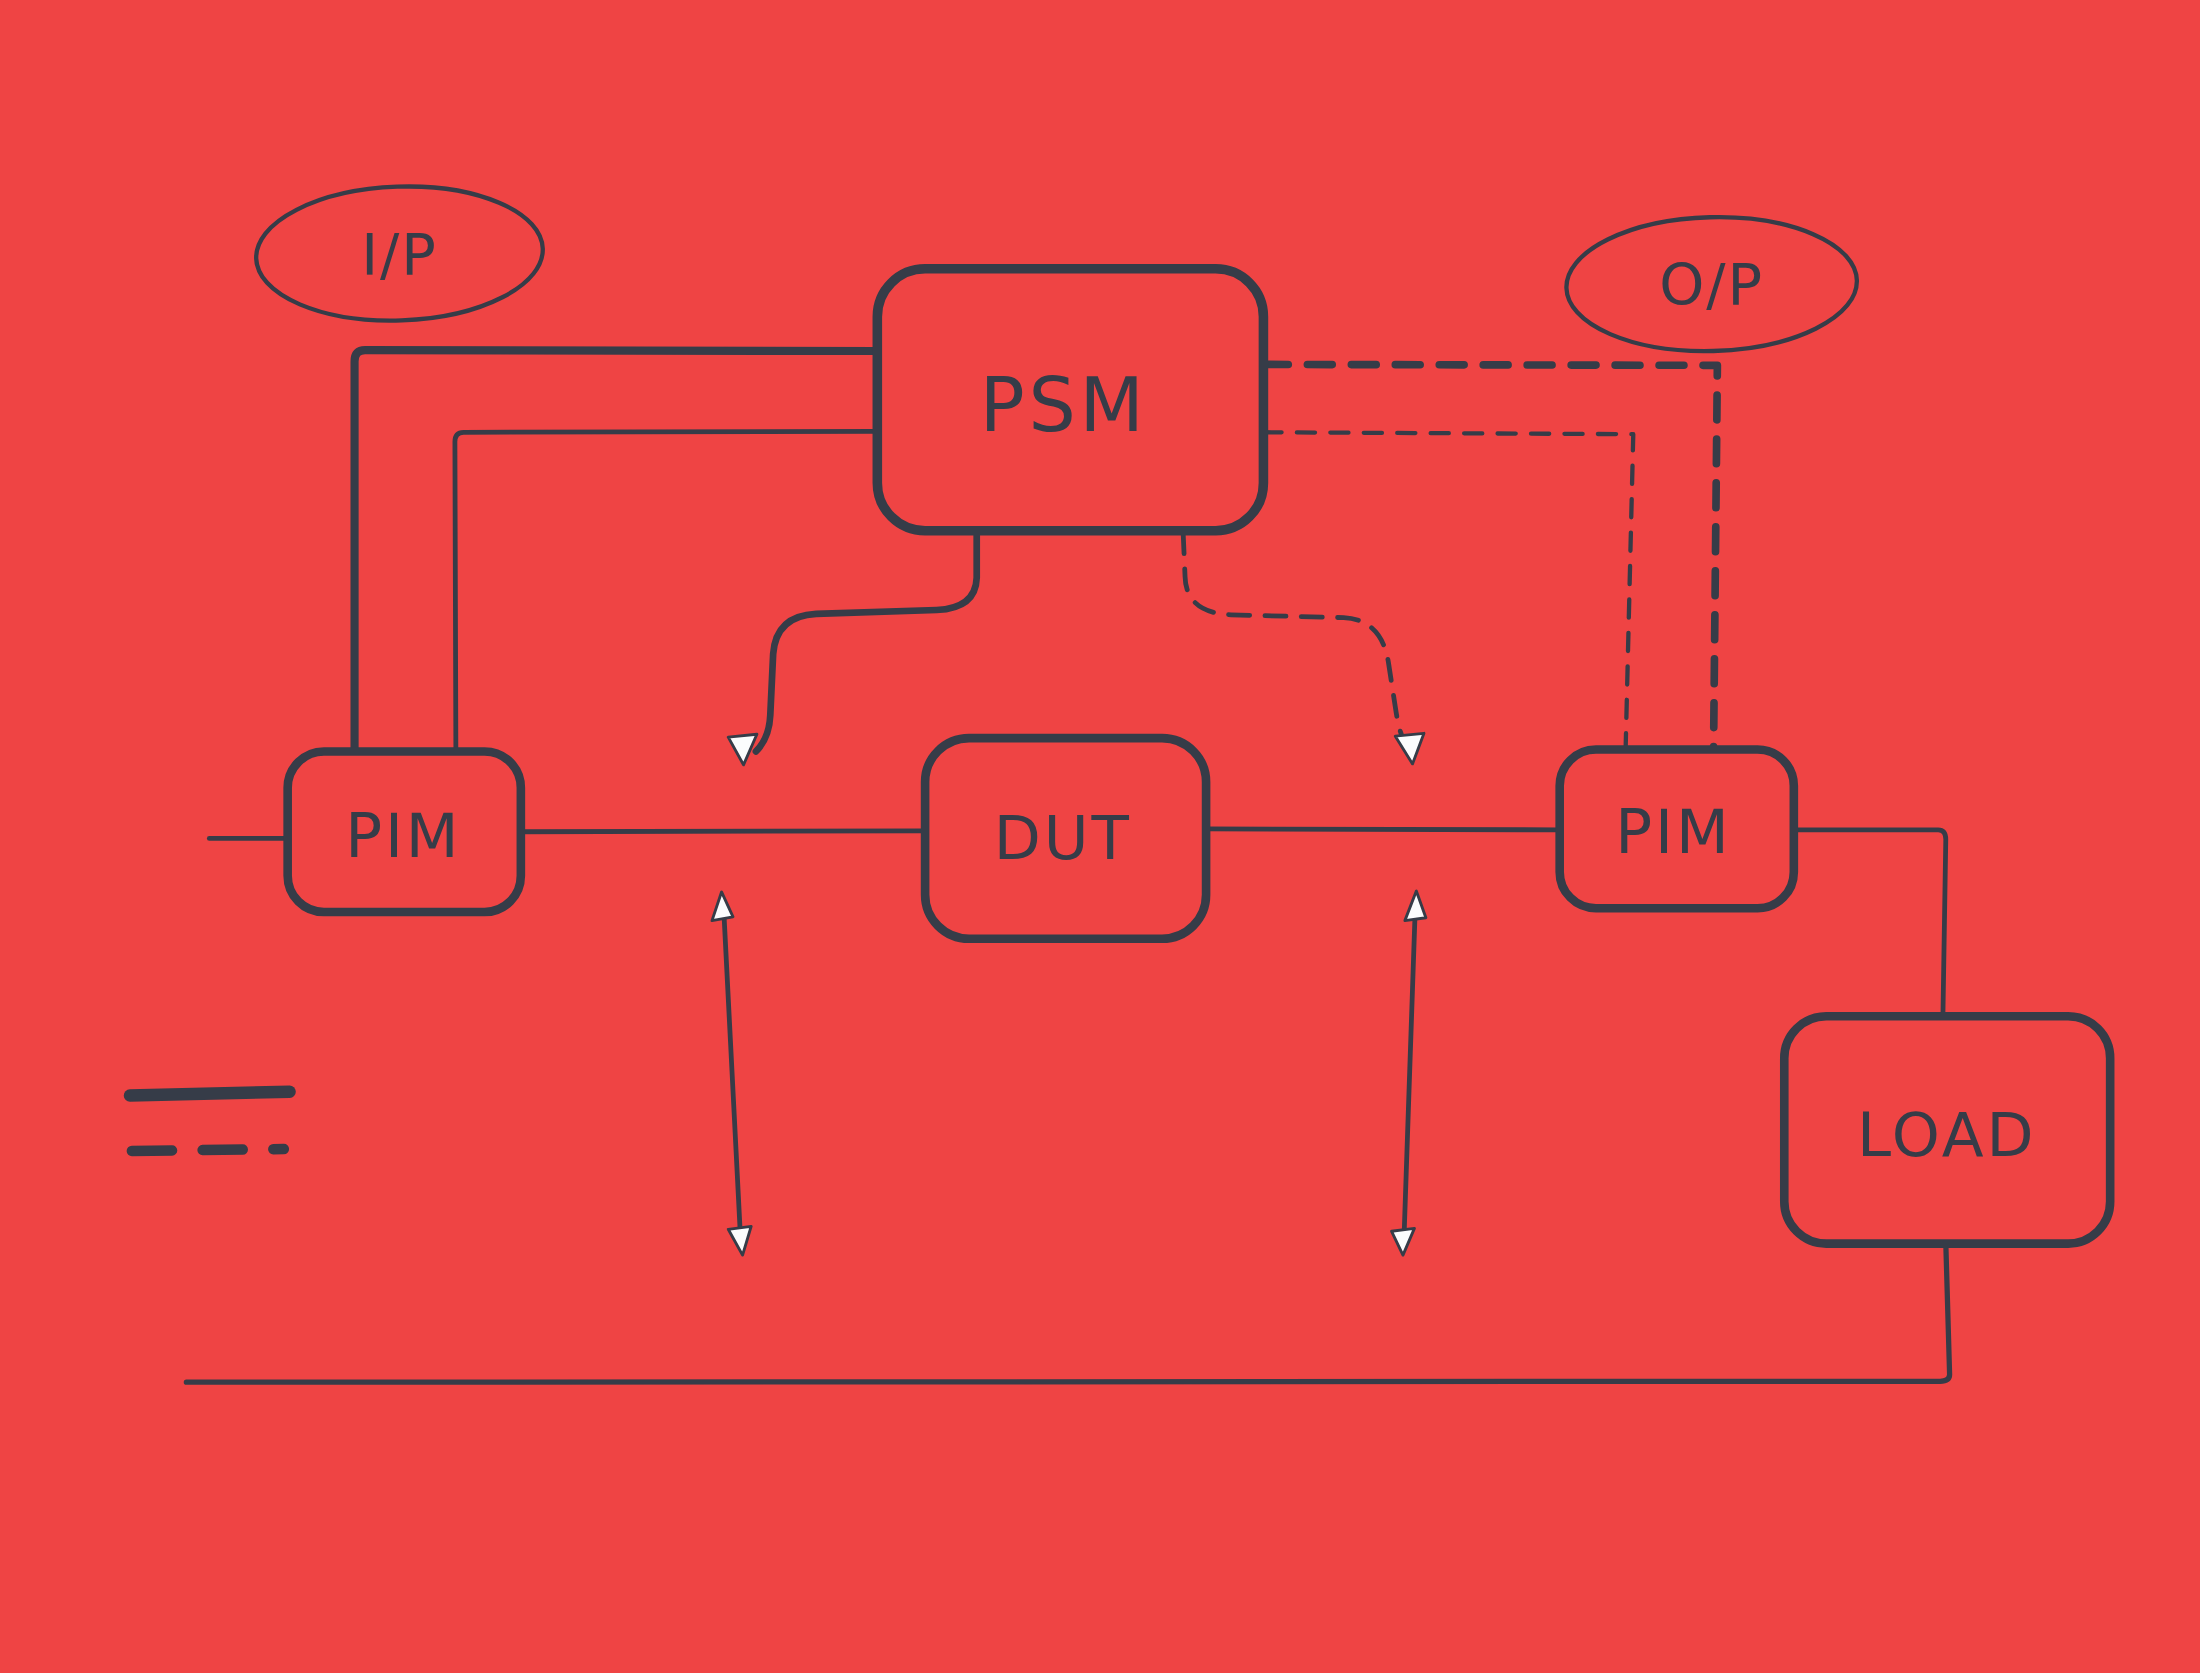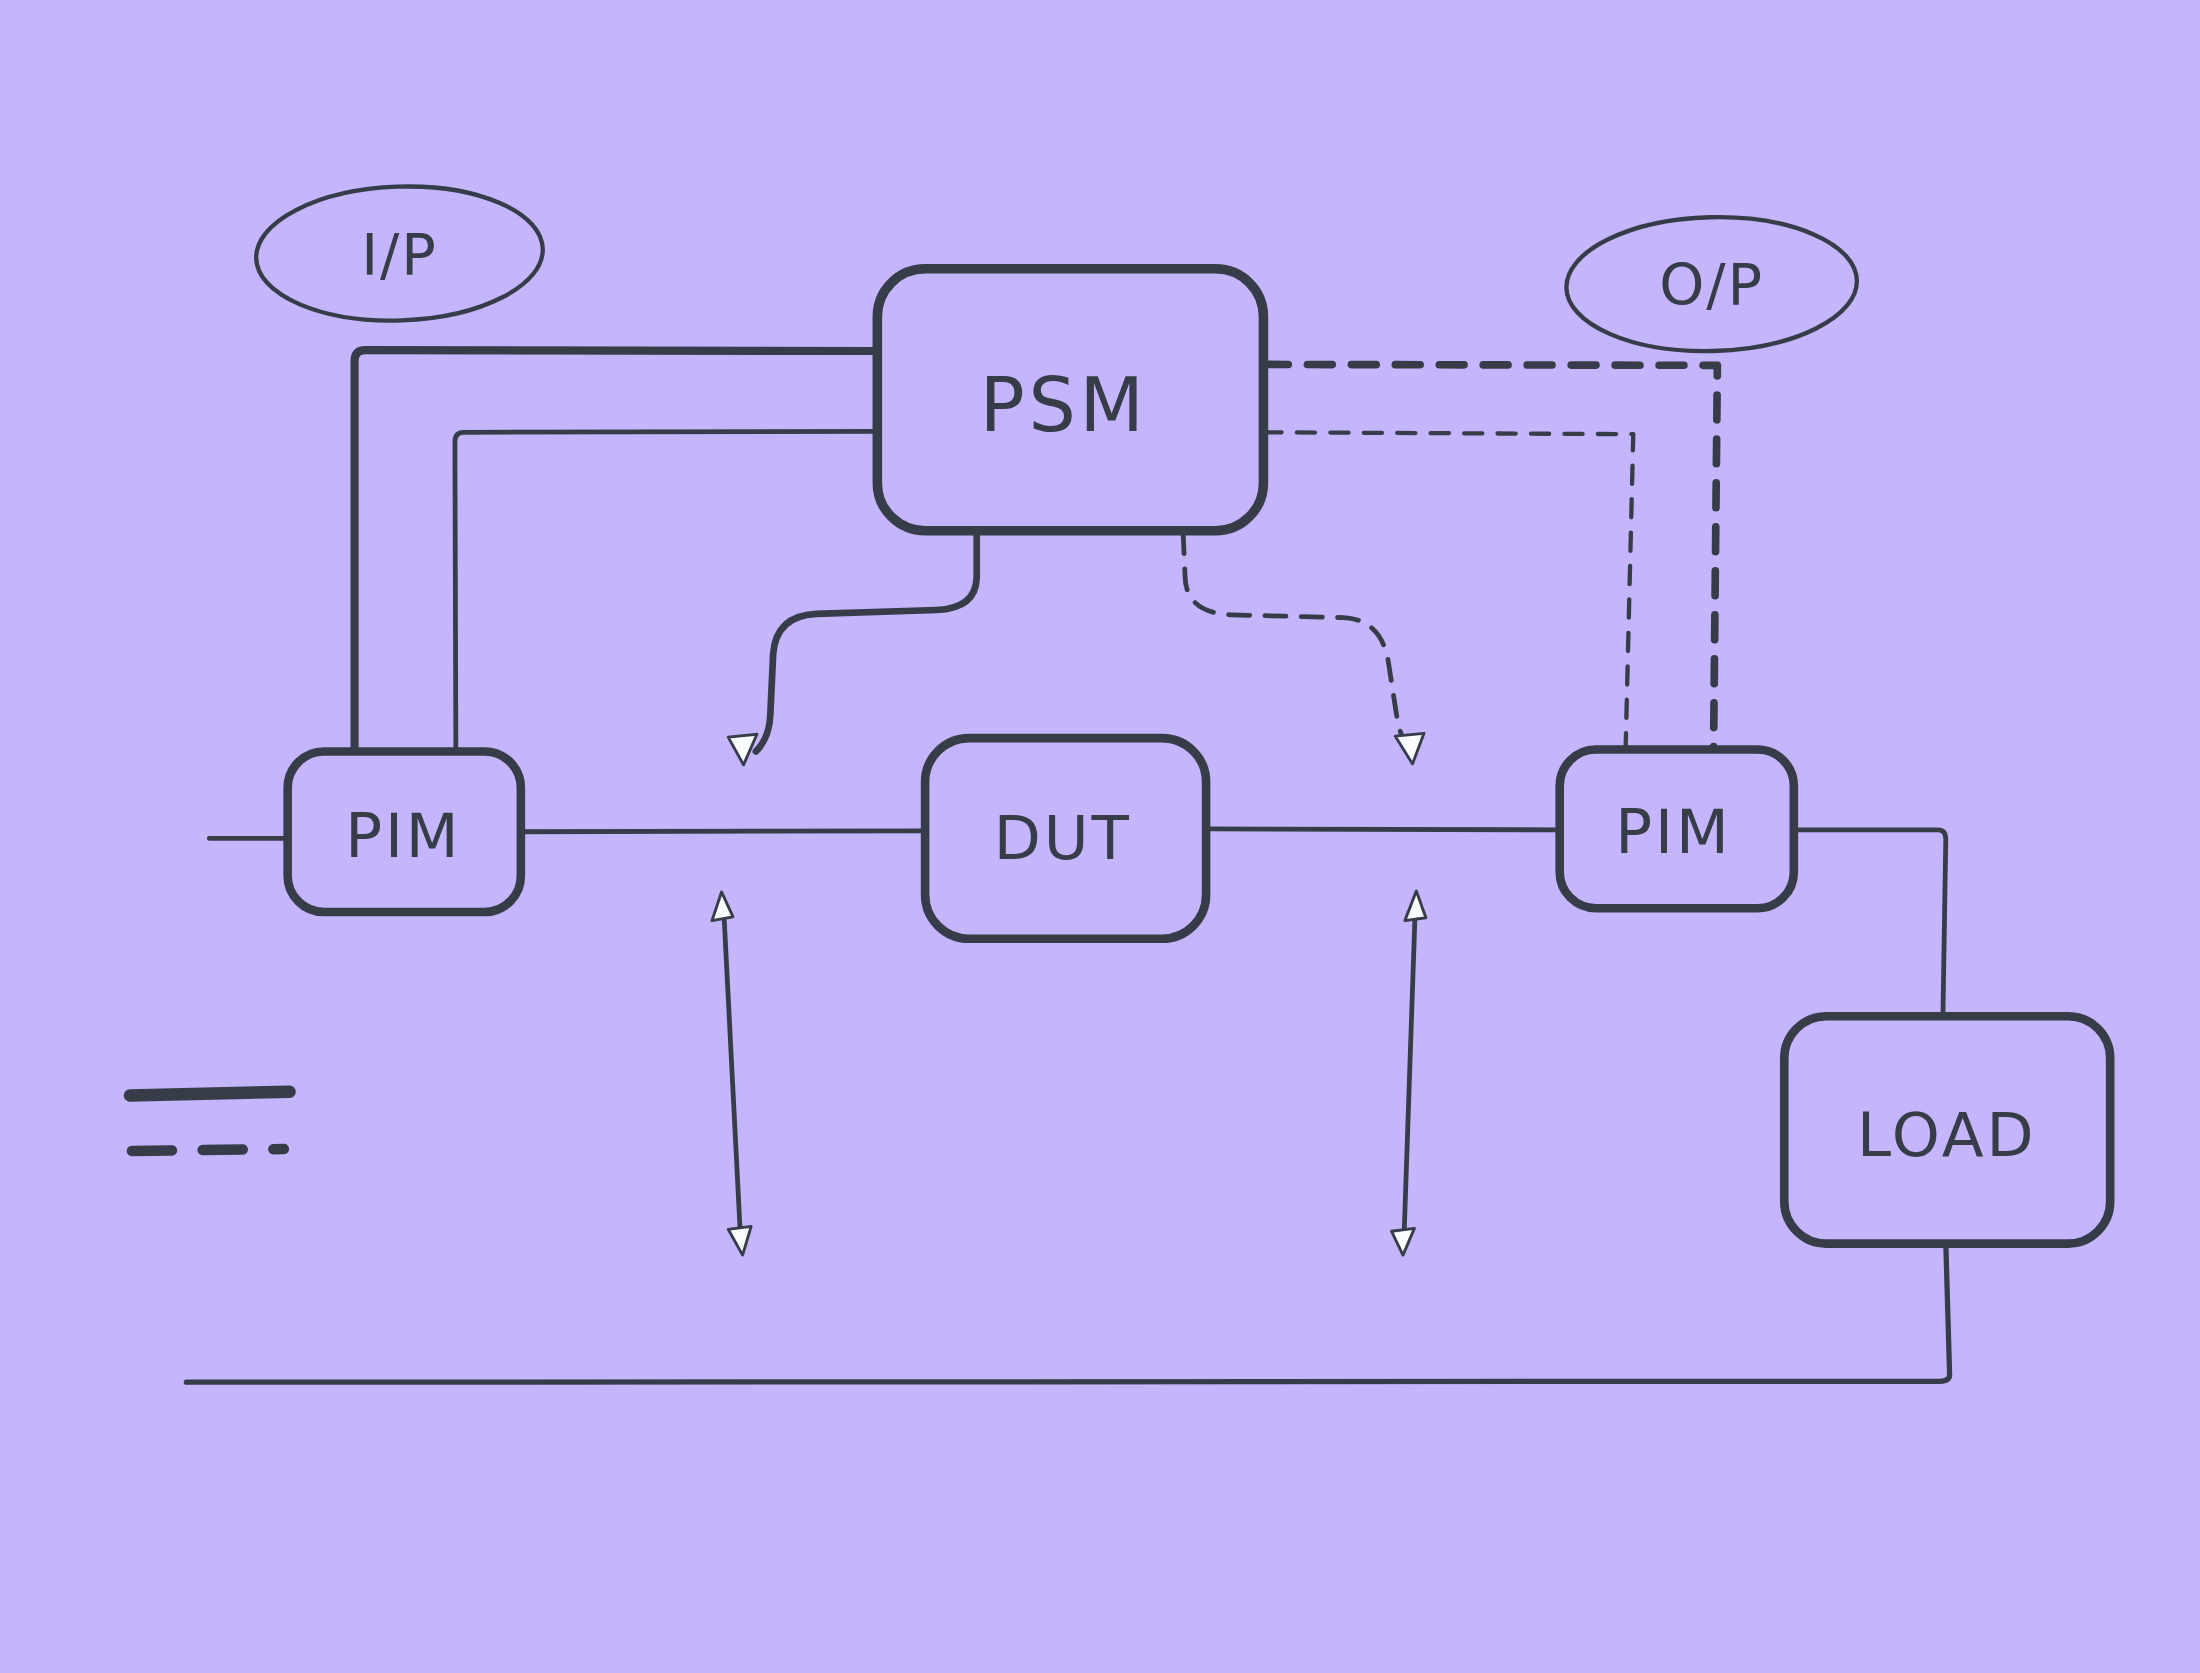--- a/index.html
+++ b/index.html
@@ -1,16 +1,16 @@
 <!DOCTYPE html>
 <html><head>
 <meta charset="utf-8">
 <style>
   html,body{margin:0;padding:0;background:#000;}
-  .stage{position:relative;width:2200px;height:1674px;background:#c4b5fd;overflow:hidden;}
+  .stage{position:relative;width:2200px;height:1674px;background:#ef4444;overflow:hidden;}
   svg{display:block;}
   .lbl{
     font-family:"DejaVu Sans", sans-serif;
     text-anchor:middle;
   }
   .lbl-big{font-size:78px;letter-spacing:4px;}
   .lbl-med{font-size:64px;letter-spacing:3px;}
   .lbl-small{font-size:60px;letter-spacing:2px;}
 </style>
 </head>

